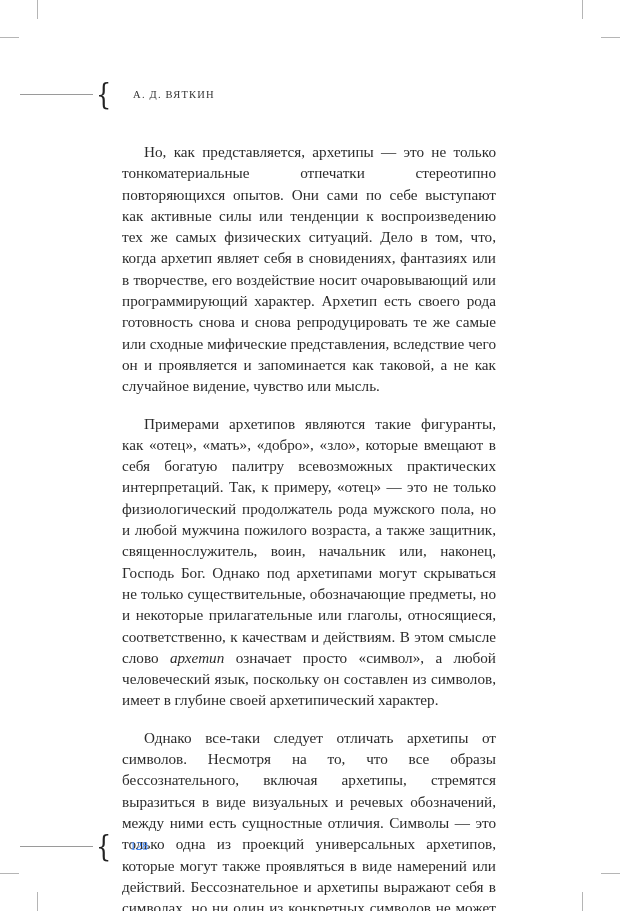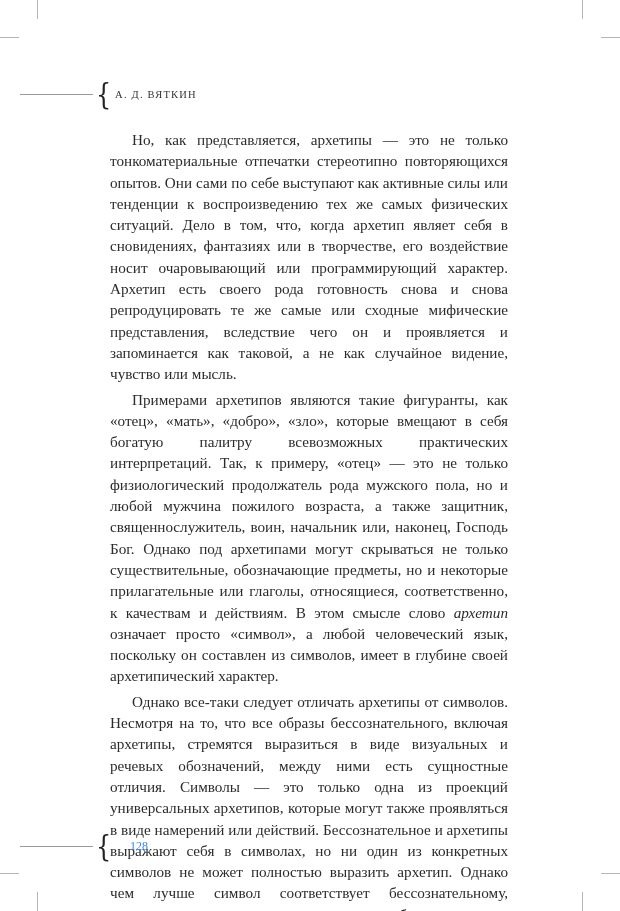--- a/index.html
+++ b/index.html
@@ -40,37 +40,37 @@
       line-height: 30px;
       color: #222;
       margin-left: 1px;
       transform: scaleX(0.8);
       font-family: "DejaVu Serif", serif;
       font-weight: normal;
     }
     .head-text {
       font-size: 10.5px;
       letter-spacing: 1.2px;
-      margin-left: 2px;
+      margin-left: 20px;
       color: #333;
       font-variant: small-caps;
       text-transform: uppercase;
     }
 
     .text-block {
       position: absolute;
       left: 106px;
       top: 125px;
       width: 406px;
       font-size: 15.2px;
       line-height: 21.3px;
       text-align: justify;
     }
     .text-block p {
-      margin: 4px;
+      margin: 16px;
       text-indent: 22px;
       hyphens: manual;
     }
     .text-block em { }
 
     .folio {
       position: absolute;
       left: 20px;
       top: 831px;
       height: 30px;

